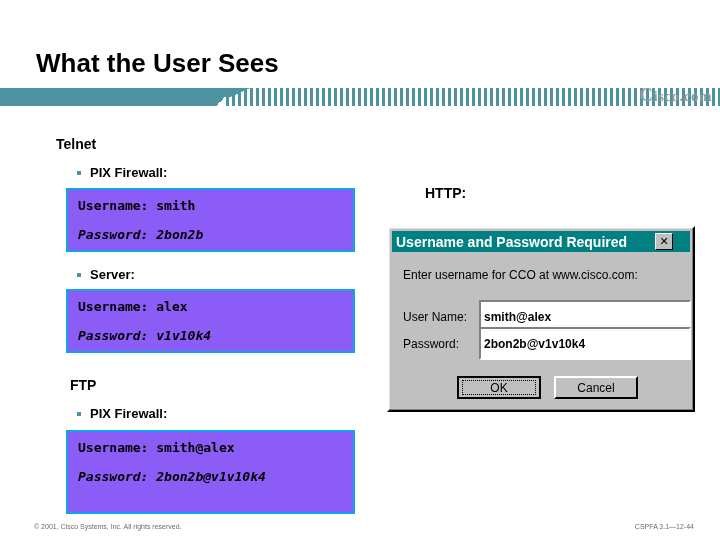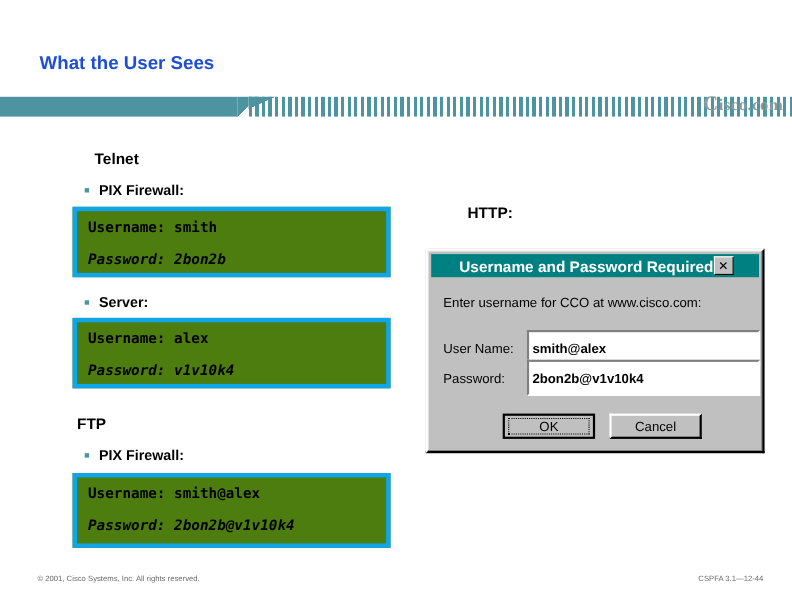--- a/index.html
+++ b/index.html
@@ -14,23 +14,23 @@
     overflow: hidden;
     font-family: "Liberation Sans", sans-serif;
     -webkit-font-smoothing: none;
   }
 
   
   #slide-title {
     position: absolute;
     left: 36px;
     top: 48px;
-    font-size: 17px;
-    font-weight: bold;
-    color: #1d4ed8;
+    font-size: 26px;
+    font-weight: bold;
+    color: #000000;
     letter-spacing: 0px;
     white-space: nowrap;
   }
 
   #header-band {
     position: absolute;
     left: 0;
     top: 88px;
     width: 720px;
     height: 18px;
@@ -108,22 +108,22 @@
     flex: 0 0 auto;
   }
   .bullet-text {
     font-size: 13px;
     font-weight: bold;
     color: #000000;
   }
 
   .code-box {
     position: absolute;
-    background: #4d7c0f;
-    border: 4px solid #0ea5e9;
+    background: #8b5cf6;
+    border: 2px solid #0ea5e9;
     box-sizing: border-box;
     padding: 9px 10px 9px 10px;
   }
   .code-line {
     font-family: "DejaVu Sans Mono", monospace;
     font-size: 13px;
     font-weight: bold;
     color: #000000;
     white-space: pre;
     line-height: 1.0;
@@ -161,23 +161,24 @@
   }
   #dialog-titlebar {
     position: absolute;
     left: 3px;
     top: 3px;
     right: 3px;
     height: 21px;
     background: #008080;
     display: flex;
     align-items: center;
-    justify-content: center;
+    justify-content: flex-start;
     padding: 0 2px 0 4px;
     box-sizing: border-box;
+    gap: 28px;
   }
   #dialog-title-text {
     color: #ffffff;
     font-size: 14px;
     font-weight: bold;
     white-space: nowrap;
     letter-spacing: 0px;
   }
   #dialog-close {
     width: 18px;
@@ -295,21 +296,21 @@
   <div id="band-solid"></div>
   <div id="band-wedge"></div>
   <div id="band-stripes"></div>
   <div id="band-stripes-fade"></div>
 </div>
 
 <div id="cisco-logo">
   <span>C</span><span class="small">isco.com</span>
 </div>
 
-<div class="section-heading" style="left:86px; top:136px;">Telnet</div>
+<div class="section-heading" style="left:56px; top:136px;">Telnet</div>
 
 <div class="bullet-row" style="left:77px; top:165px;">
   <span class="bullet-dot"></span>
   <span class="bullet-text">PIX Firewall:</span>
 </div>
 
 <div class="code-box" style="left:66px; top:188px; width:289px; height:64px;">
   <div class="code-line">Username: smith</div>
   <div class="code-line">Password: 2bon2b</div>
 </div>
@@ -324,21 +325,21 @@
   <div class="code-line">Password: v1v10k4</div>
 </div>
 
 <div class="section-heading" style="left:70px; top:377px;">FTP</div>
 
 <div class="bullet-row" style="left:77px; top:406px;">
   <span class="bullet-dot"></span>
   <span class="bullet-text">PIX Firewall:</span>
 </div>
 
-<div class="code-box" style="left:66px; top:430px; width:289px; height:68px;">
+<div class="code-box" style="left:66px; top:430px; width:289px; height:84px;">
   <div class="code-line">Username: smith@alex</div>
   <div class="code-line">Password: 2bon2b@v1v10k4</div>
 </div>
 
 <div id="http-label">HTTP:</div>
 
 <div id="dialog">
 
   <div id="dialog-titlebar">
     <span id="dialog-title-text">Username and Password Required</span>

